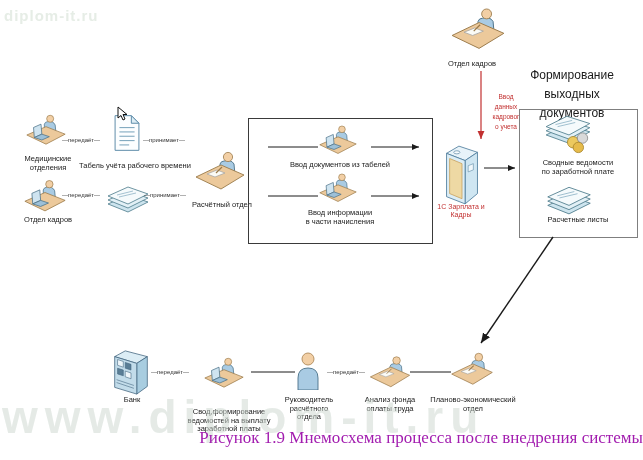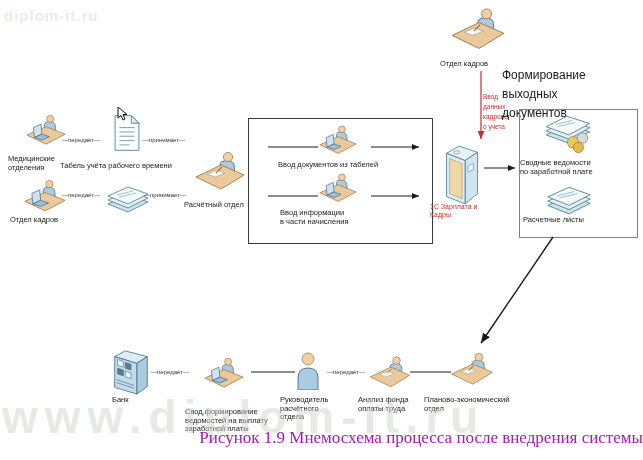--- a/index.html
+++ b/index.html
@@ -6,21 +6,21 @@
     --red:#c23030;
     --line:#1a1a1a;
   }
   html,body{margin:0;padding:0;background:#fff;}
   #canvas{
     position:relative;width:643px;height:460px;background:#fff;overflow:hidden;
     font-family:"Liberation Sans",sans-serif;
   }
   .lbl{
     position:absolute;font-size:7.5px;line-height:1.15;color:#1a1a1a;
-    white-space:pre-line;
+    text-align:center;white-space:pre-line;
   }
   .conn{
     position:absolute;font-size:6px;color:#333;white-space:nowrap;
   }
   .red{color:var(--red);}
   .red-note{font-size:6.5px;line-height:1.55;}
   .sys-lbl{font-size:7px;line-height:1.2;}
   .box{position:absolute;background:transparent;}
   #process-box{left:248px;top:118px;width:183px;height:124px;border:1px solid #3a3a3a;}
   #output-box{left:519px;top:109px;width:117px;height:127px;border:1px solid #7f7f7f;}
@@ -145,21 +145,21 @@
   <div class="conn" style="left:62px;top:137px">—передаёт—</div>
   <svg class="icon" style="left:114px;top:114px;width:26px;height:38px">
       <use href="#s-document"></use>
     </svg>
   <svg class="icon" style="left:117px;top:106px;width:13px;height:16px">
       <use href="#s-cursor"></use>
     </svg>
   <div class="conn" style="left:143px;top:137px">—принимает—</div>
   <div class="lbl" style="left:8px;top:155px;width:80px">Медицинские
 отделения</div>
-  <div class="lbl" style="left:60px;top:162px;width:134px">Табель учёта рабочего времени</div>
+  <div class="lbl" style="left:68px;top:162px;width:134px">Табель учёта рабочего времени</div>
 
   <svg class="icon" style="left:24px;top:178px;width:42px;height:36px">
       <use href="#s-desk-pc"></use>
     </svg>
   <div class="conn" style="left:62px;top:192px">—передаёт—</div>
   <svg class="icon" style="left:106px;top:182px;width:44px;height:32px">
       <use href="#s-stack"></use>
     </svg>
   <div class="conn" style="left:144px;top:192px">—принимает—</div>
   <div class="lbl" style="left:10px;top:216px;width:76px">Отдел кадров</div>

